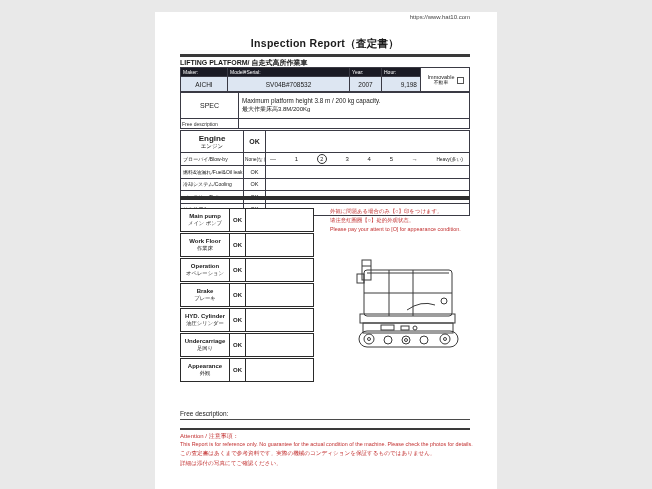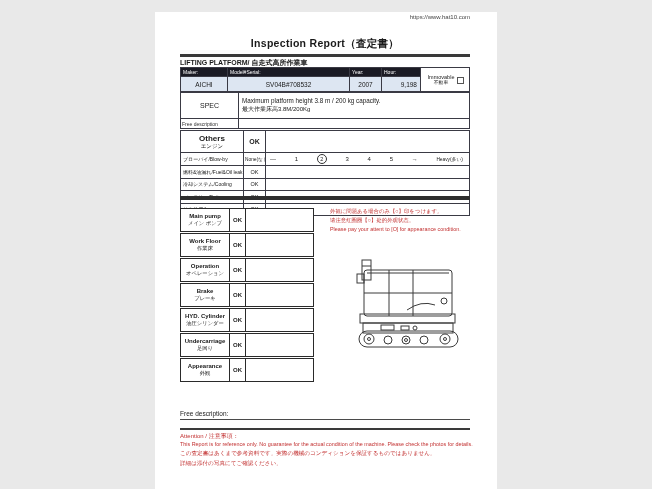--- a/index.html
+++ b/index.html
@@ -144,21 +144,21 @@
 
   <table class="abs engine-table">
     <colgroup>
         <col style="width:63px">
         <col style="width:22px">
         <col>
       </colgroup>
     <tbody>
         <tr class="eng-head">
       <td class="eng-title">
-        <div class="en">Others</div>
+        <div class="en">Engine</div>
         <div class="jp">エンジン</div>
       </td>
       <td class="eng-ok">OK</td>
       <td></td>
     </tr>
     <tr class="eng-row">
       <td>ブローバイ/Blow-by</td>
       <td class="ok" style="font-size:4.8px;">None(なし)</td>
       <td>
         <div class="scale">

